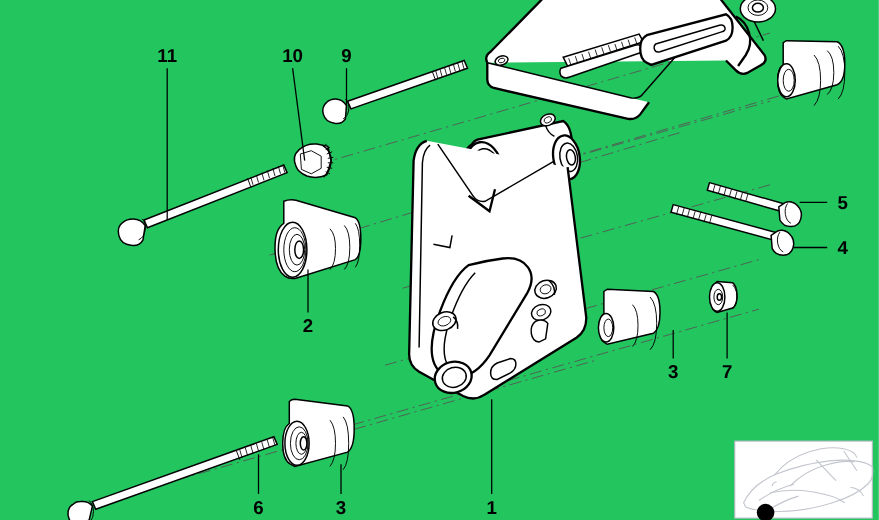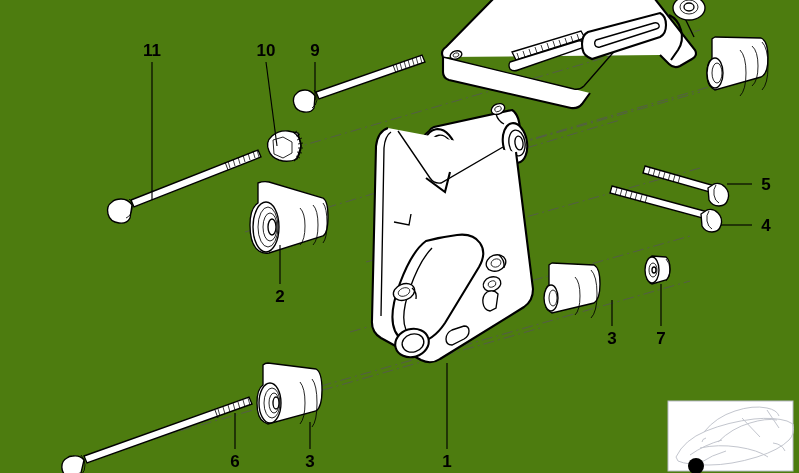--- a/index.html
+++ b/index.html
@@ -8,21 +8,21 @@
     padding: 0;
     background: #ffffff;
   }
   body {
     font-family: "Liberation Sans", sans-serif;
   }
   #page {
     position: relative;
     width: 799px;
     height: 473px;
-    background: #4d7c0f;
+    background: #22c55e;
     overflow: hidden;
   }
   #diagram-svg {
     position: absolute;
     left: 0;
     top: 0;
     width: 799px;
     height: 473px;
     display: block;
   }

